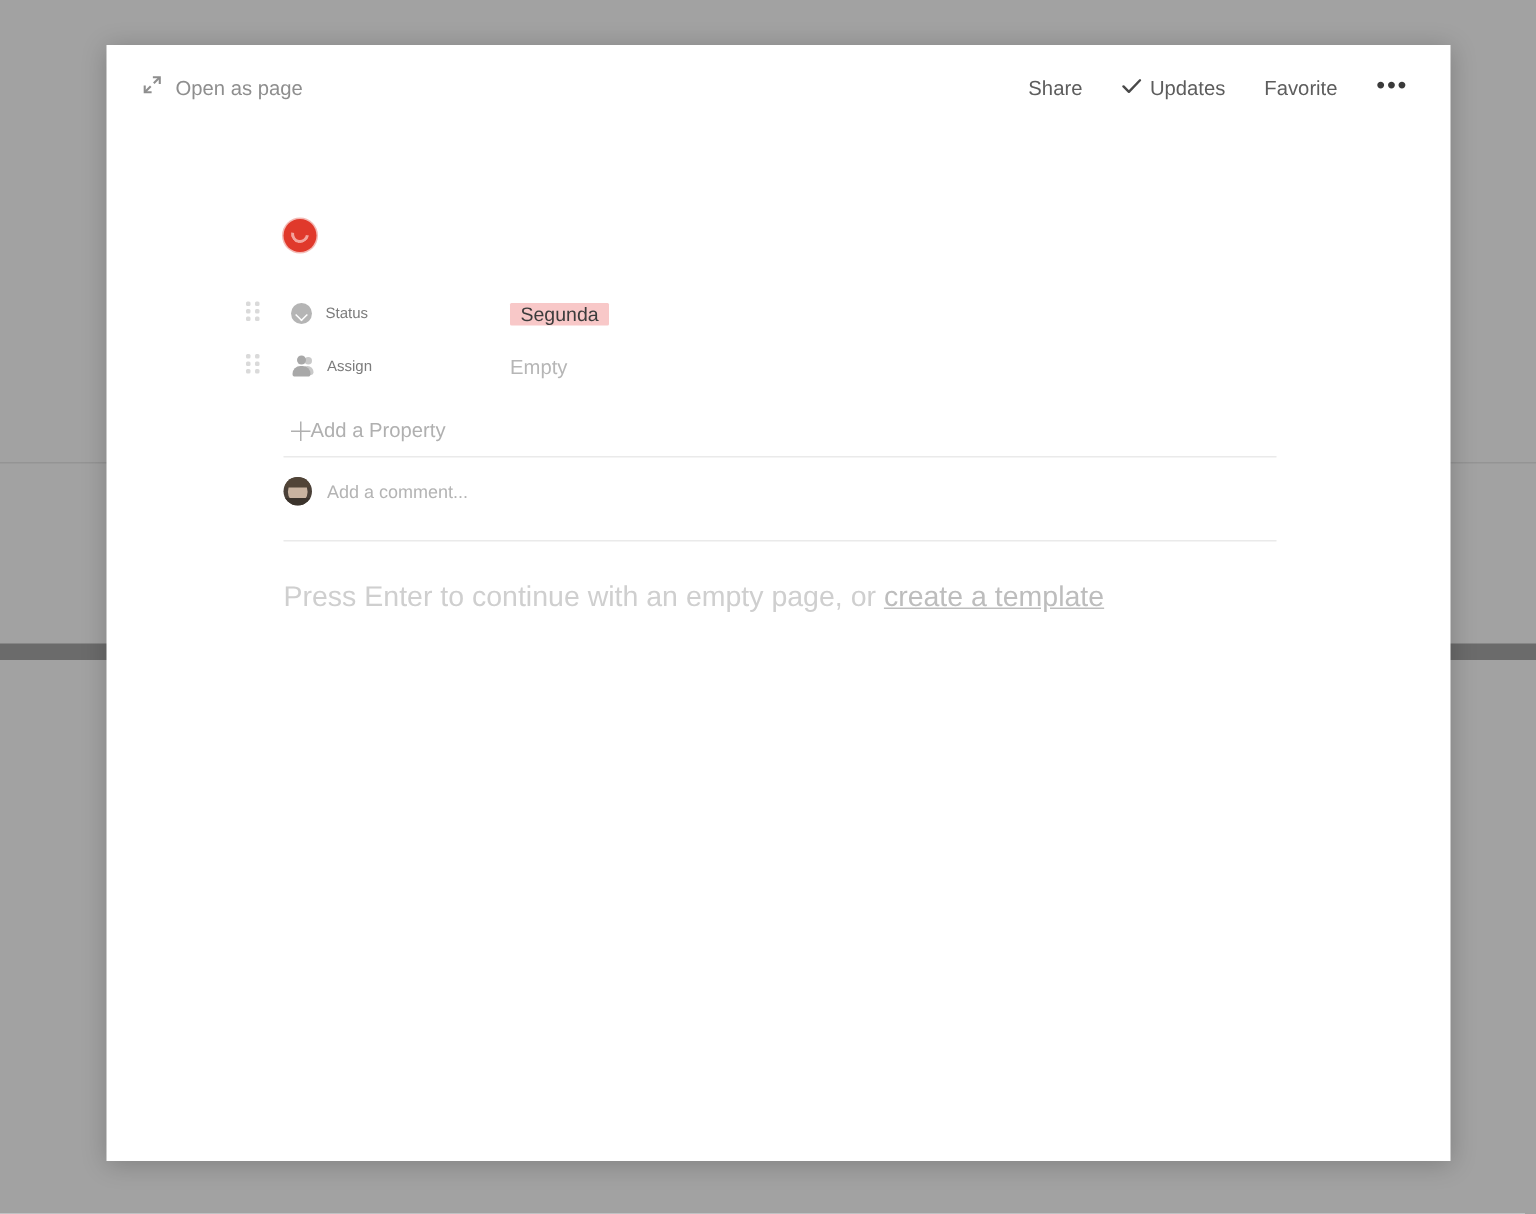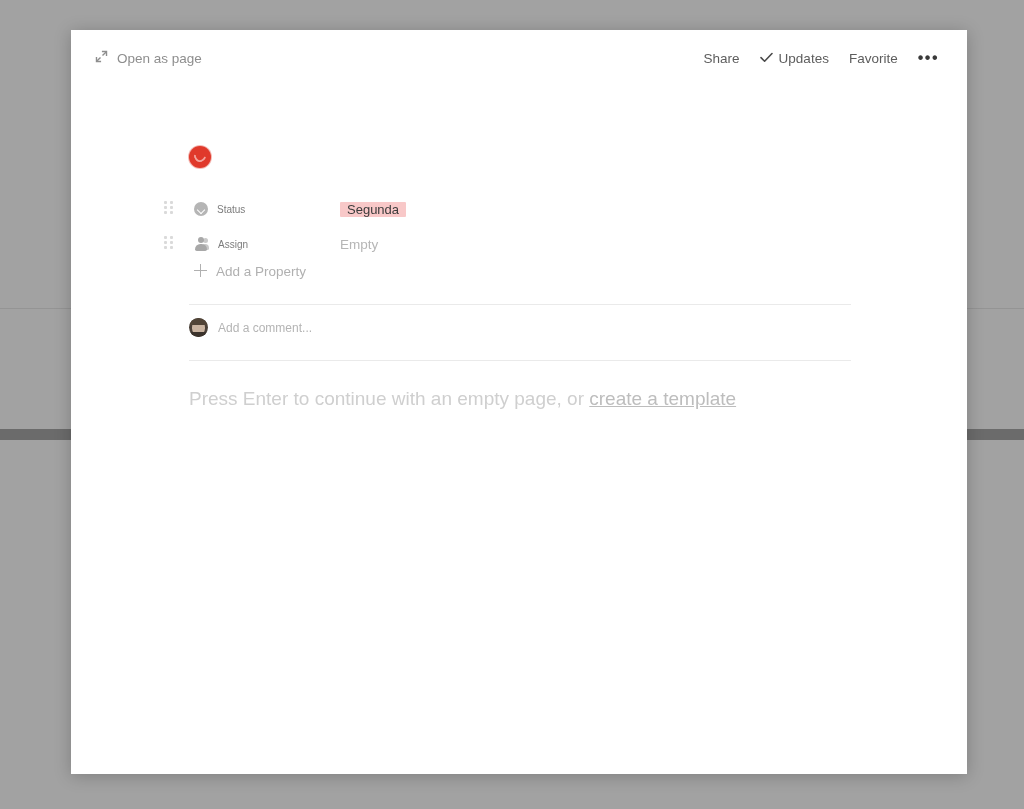--- a/index.html
+++ b/index.html
@@ -107,21 +107,21 @@
     font-size: 13.5px;
     color: #8e8e8e;
     cursor: pointer;
     padding: 4px 6px;
     border-radius: 3px;
   }
 
   .topbar-right {
     display: flex;
     align-items: center;
-    gap: 16px;
+    gap: 22px;
     font-size: 13.5px;
     color: #5d5d5d;
   }
   .topbar-item {
     display: flex;
     align-items: center;
     gap: 6px;
     cursor: pointer;
     padding: 3px 2px;
     border-radius: 3px;
@@ -301,22 +301,22 @@
     font-size: 13px;
     color: #3c3c3c;
     background: #f8c8c8;
     border-radius: 1px;
     padding: 0 7px;
     line-height: 15px;
   }
 
   .add-prop {
     display: flex;
-    align-items: flex-start;
-    gap: 9px;
+    align-items: flex-end;
+    gap: 0;
     height: 30px;
     margin-top: 3px;
     font-size: 13.5px;
     color: #b0b0b0;
     cursor: pointer;
     width: 150px;
     padding: 0 5px;
     border-radius: 3px;
     box-sizing: border-box;
   }

